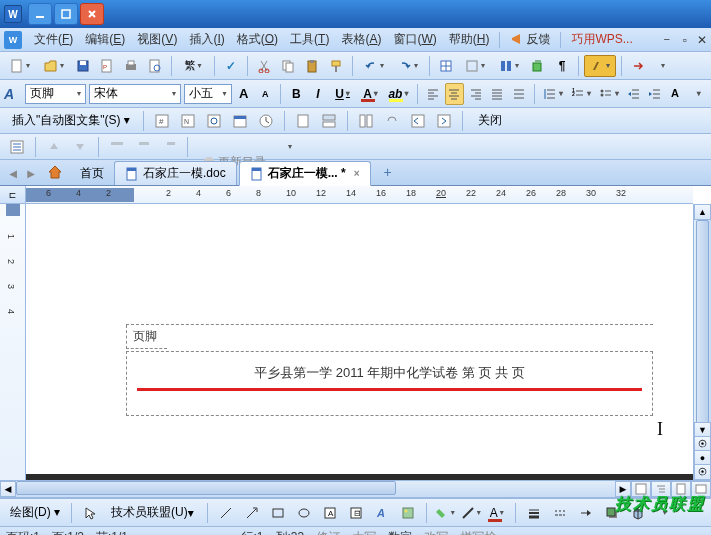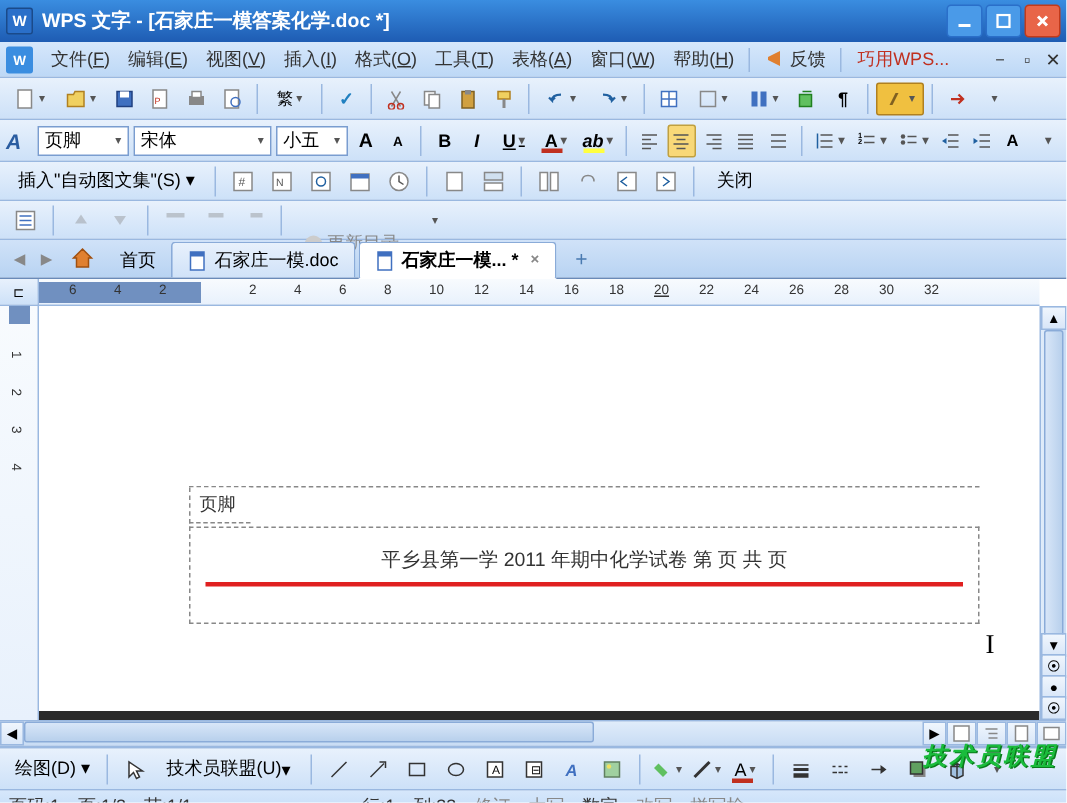--- a/index.html
+++ b/index.html
@@ -105,21 +105,20 @@
 .wm-top { font-size: 16px; font-weight: bold; font-style: italic; color: #1abc3c; text-shadow: 1px 1px 0 #0a7a1c; letter-spacing: 2px; }
 .wm-bottom { background: #1abc3c; color: #fff; font-size: 13px; padding: 2px 14px; border-radius: 10px; margin-top: -2px; text-align: center; letter-spacing: 1px; }
 
 svg { display: block; }
 </style>
 </head>
 <body>
 
 <div class="titlebar">
   <div class="app-icon">W</div>
-  <div class="title">WPS 文字 - [石家庄一模答案化学.doc *]</div>
   <div class="win-btns">
     <div class="win-btn win-min">
         <svg width="10" height="10">
           <rect x="1" y="7" width="8" height="2" fill="#fff"></rect>
         </svg>
       </div>
     <div class="win-btn win-max">
         <svg width="10" height="10">
           <rect x="1" y="1" width="8" height="8" fill="none" stroke="#fff" stroke-width="1.5"></rect>
         </svg>

